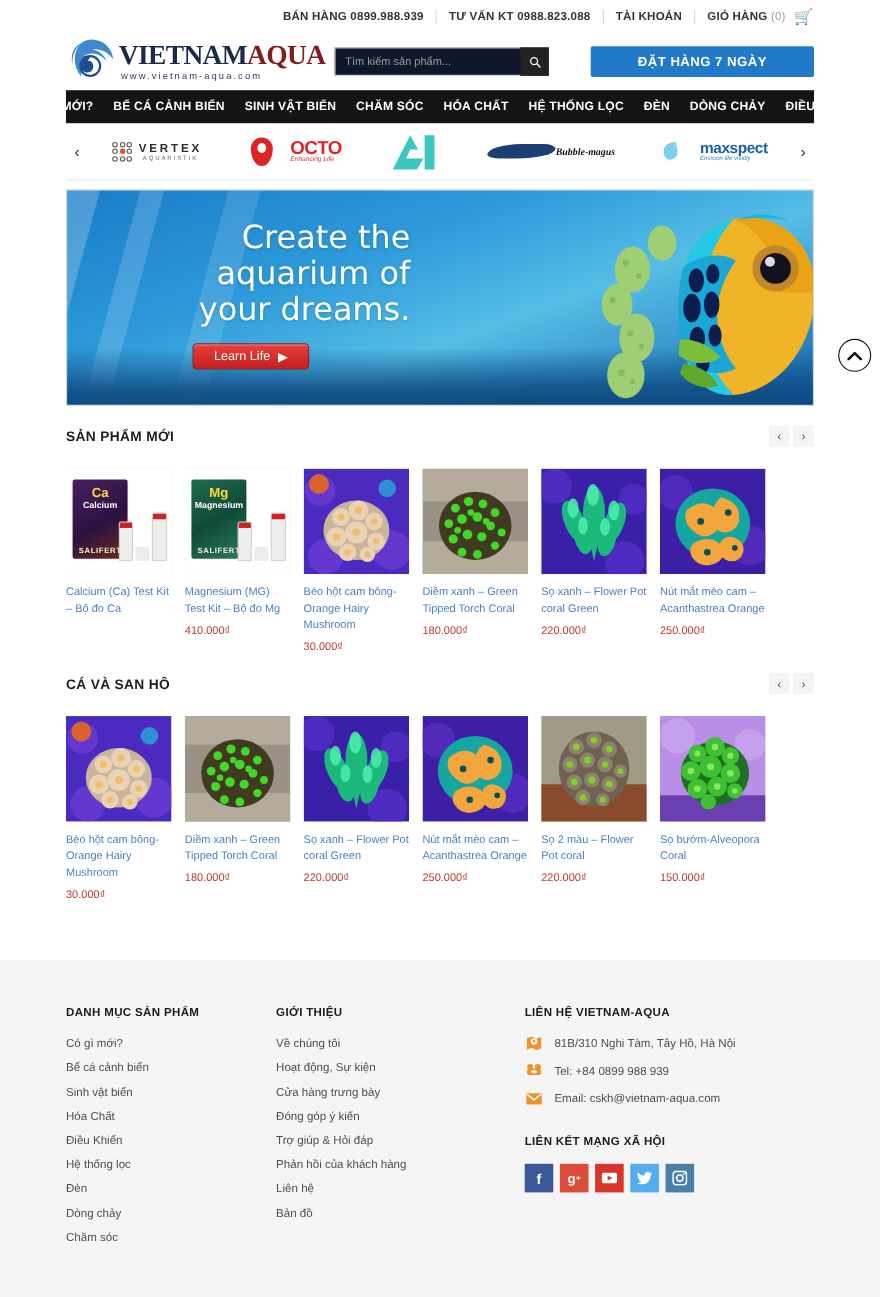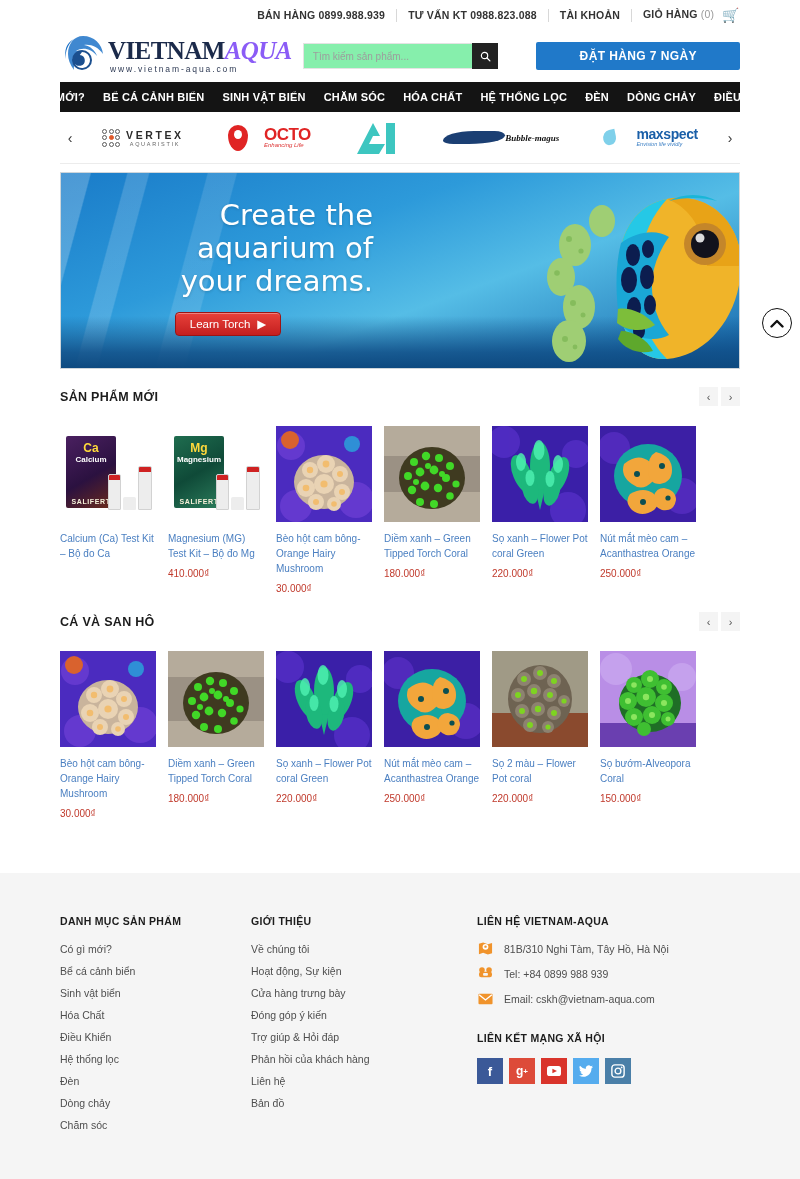--- a/index.html
+++ b/index.html
@@ -41,30 +41,30 @@
     height: 52px;
   }
   .logo-wrap { display: flex; align-items: center; width: 240px; }
   .logo-mark { width: 46px; height: 46px; flex: 0 0 46px; margin-right: 2px; }
   .logo-txt { line-height: 1; }
   .logo-name {
     font-size: 25px; font-weight: bold; letter-spacing: -.6px;
     font-family: "Liberation Serif", serif;
   }
   .logo-name .dark { color: #1b2a4a; }
-  .logo-name .blue { color: #8b5cf6; font-style: italic; }
+  .logo-name .blue { color: #7f1d1d; }
   .logo-url {
     font-size: 8.5px; color: #2f3b55; letter-spacing: 1.9px; margin-top: 2px;
     padding-left: 2px;
   }
   .search-box {
     position: relative; width: 200px; height: 26px; margin-left: 8px;
   }
   .search-box input {
-    width: 100%; height: 26px; border: 1px solid #e3e3e3; background: #86efac;
+    width: 100%; height: 26px; border: 1px solid #e3e3e3; background: #0f172a;
     padding: 0 34px 0 9px; font-size: 10px; color: #777; outline: none;
     font-family: "Liberation Sans", sans-serif;
   }
   .search-box input::placeholder { color: #9d9d9d; }
   .search-btn {
     position: absolute; right: 0; top: 0; width: 26px; height: 26px;
     background: #222; border: none; color: #fff; cursor: pointer;
     display: flex; align-items: center; justify-content: center;
   }
   .order-btn {
@@ -410,21 +410,21 @@
           <circle cx="48" cy="158" r="3"></circle>
         <circle cx="58" cy="166" r="2.4"></circle>
       </g>
     </svg>
 
     <div class="hero-txt">
       <div class="hl">Create the</div>
       <div class="hl">aquarium of</div>
       <div class="hl">your dreams.</div>
       <div class="hero-cta">
-        <span>Learn Torch</span>
+        <span>Learn Life</span>
         <span>▶</span>
       </div>
     </div>
   </div>
 
   <div class="scrolltop">
     <svg width="14" height="9" viewBox="0 0 14 9">
       <polyline points="1.5,7.5 7,2 12.5,7.5" fill="none" stroke="#111" stroke-width="2.4" stroke-linecap="round" stroke-linejoin="round"></polyline>
     </svg>
   </div>

